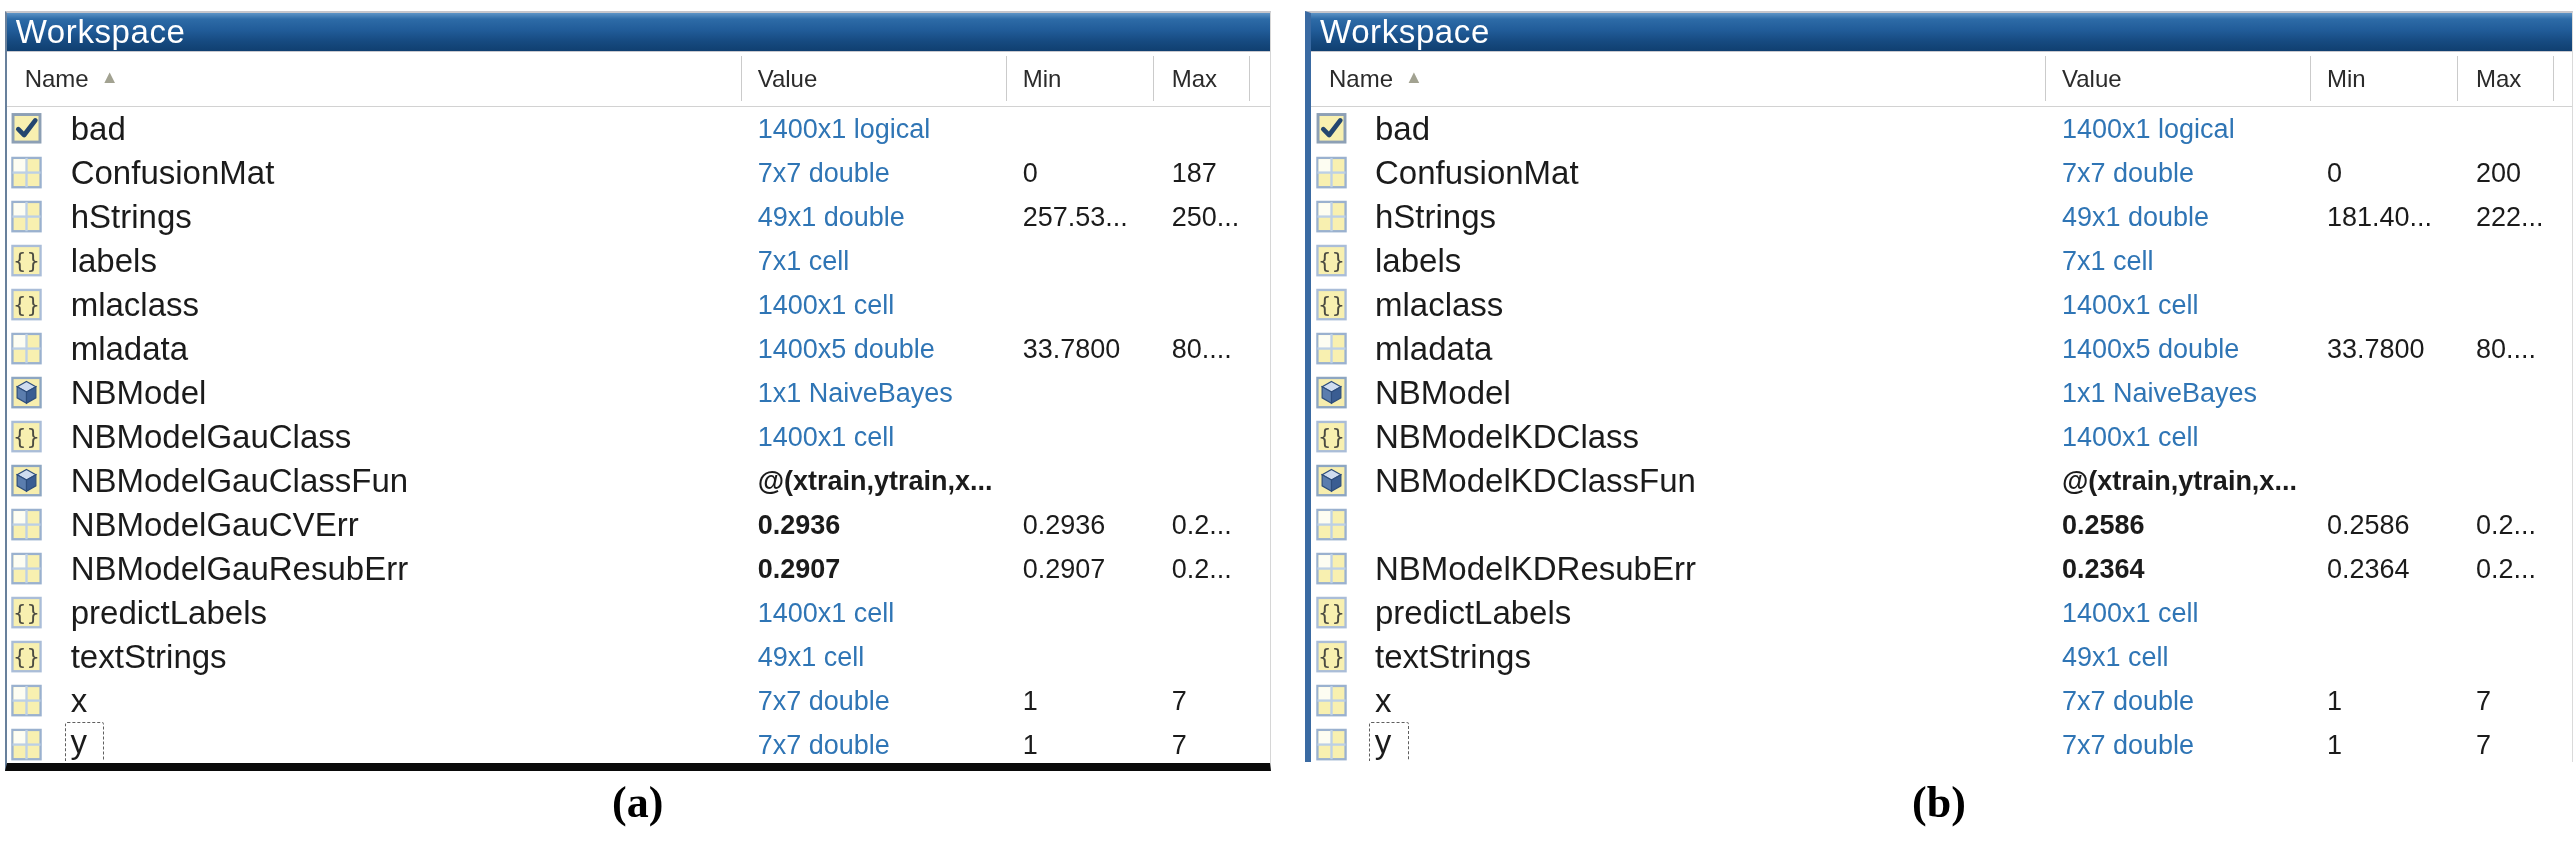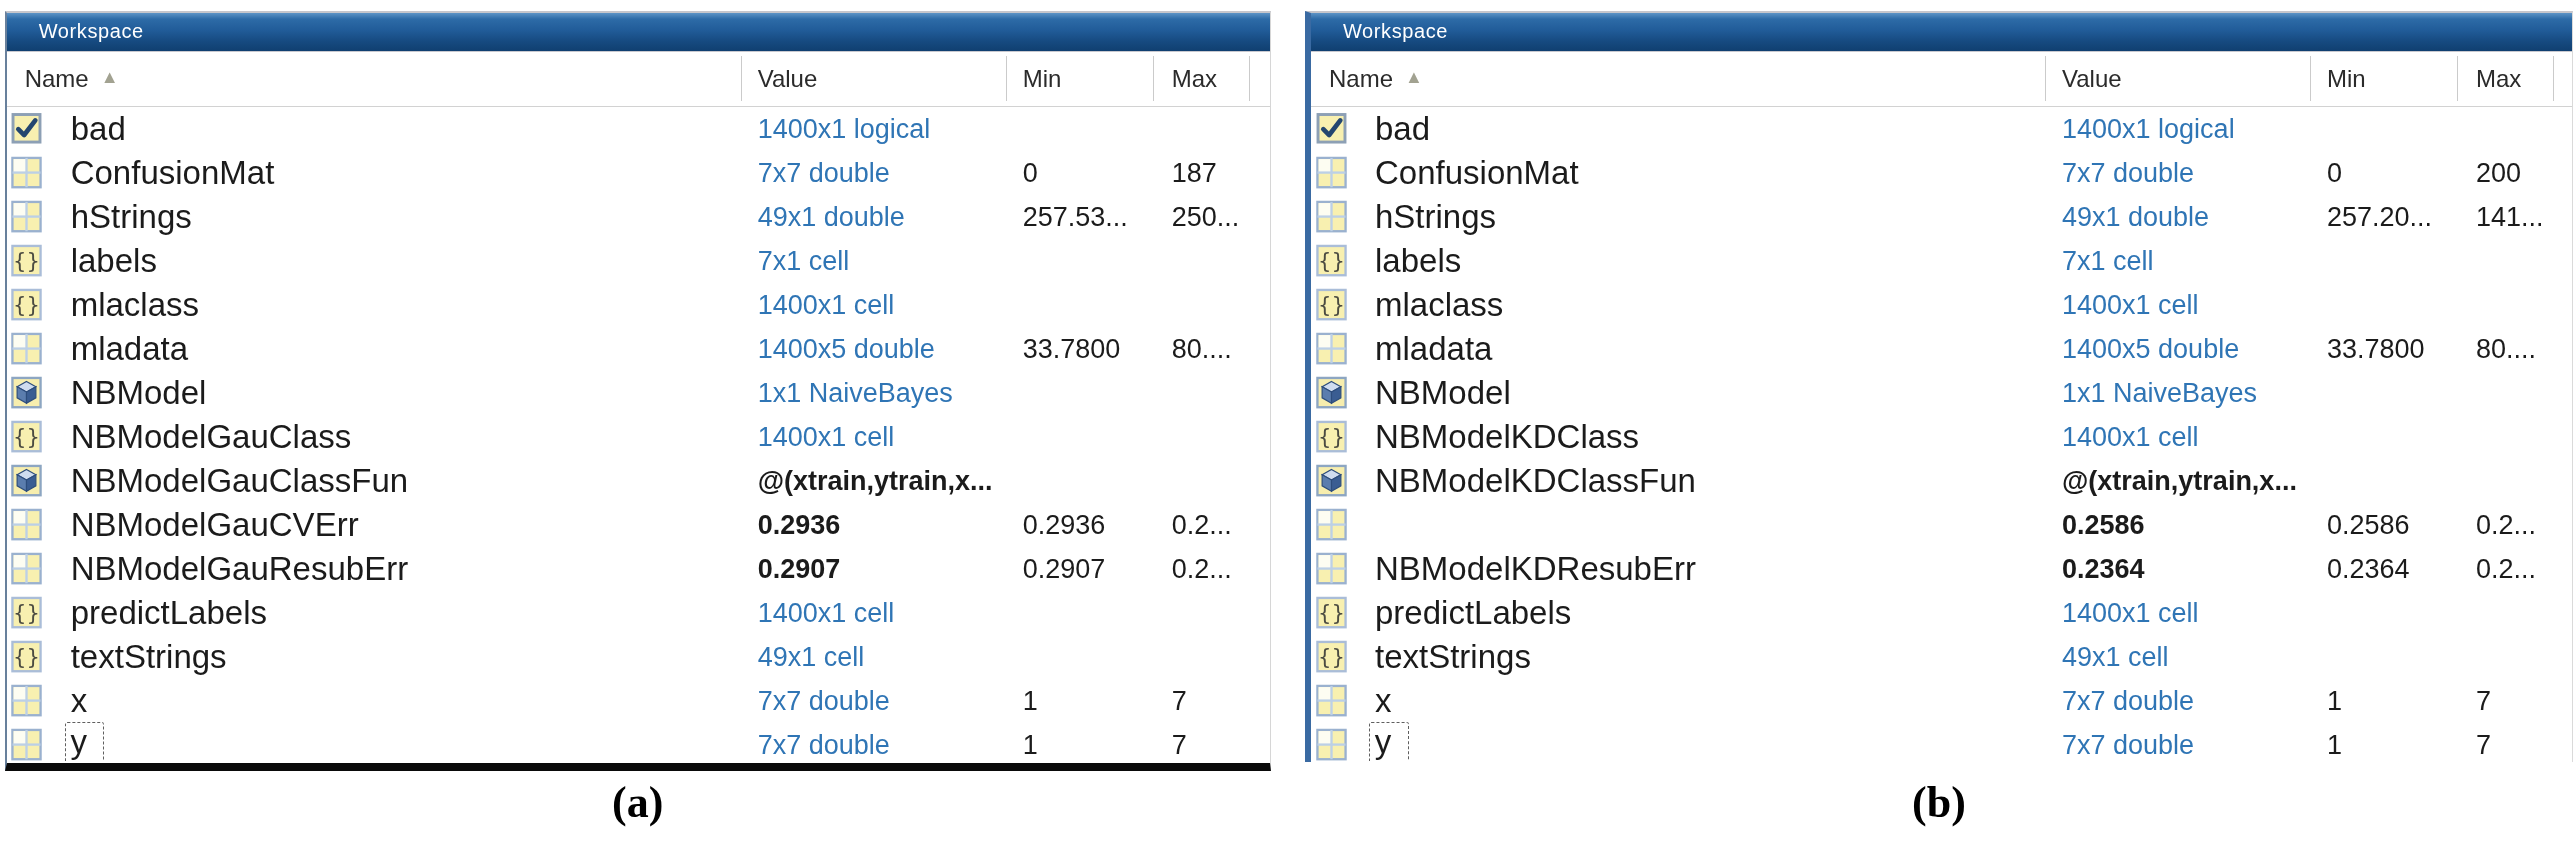--- a/index.html
+++ b/index.html
@@ -12,23 +12,23 @@
     left:4.7px; width:1266px; height:760px;
     border-top:2.4px solid #c6c6cc; border-left:2.4px solid #68809c;
     border-right:1.2px solid #d6d6d6; border-bottom:8.3px solid #0a0a0a;
   }
   #panel-b {
     left:1305px; width:1268px; height:751px;
     border-top:2.4px solid #c6c6cc; border-left:6px solid #3a6aa2;
     border-right:1.2px solid #dadada;
   }
   .titlebar {
-    height:38px; padding-left:32px; letter-spacing:0.6px;
+    height:38px; padding-left:9px; letter-spacing:0.6px;
     background:linear-gradient(180deg,#5c93c6 0%,#2d6ba7 16%,#215c99 45%,#164a80 75%,#103f70 100%);
-    color:#ffffff; font-size:20px; line-height:37px; white-space:nowrap;
+    color:#ffffff; font-size:33px; line-height:37px; white-space:nowrap;
   }
   .header {
     position:relative; height:54px; background:#ffffff;
     border-top:1.2px solid #c9c9cf; border-bottom:1.8px solid #d2d2d2;
   }
   .hlabel {
     position:absolute; top:50%; transform:translateY(-50%);
     font-size:24px; color:#2b2b2b; white-space:nowrap;
   }
   .h-name  { left:18px; }
@@ -319,22 +319,22 @@
         <div class="icon">
           <svg viewBox="0 0 52 58">
             <rect x="2" y="5" width="48" height="50" fill="#f8f0b0" stroke="#9ab1cf" stroke-width="4"></rect>
             <rect x="4" y="7" width="22" height="23" fill="#fdfdf2"></rect>
             <line x1="26" y1="5" x2="26" y2="55" stroke="#bcd0e6" stroke-width="4"></line>
             <line x1="2" y1="30" x2="50" y2="30" stroke="#bcd0e6" stroke-width="4"></line>
           </svg>
         </div>
         <div class="cname">hStrings</div>
         <div class="cval type">49x1 double</div>
-        <div class="cmin">257.20...</div>
-        <div class="cmax">141...</div>
+        <div class="cmin">181.40...</div>
+        <div class="cmax">222...</div>
       </div>
       <div class="row">
         <div class="icon">
           <svg viewBox="0 0 52 58">
             <rect x="2" y="5" width="48" height="50" fill="#f8f0b0" stroke="#aabdd8" stroke-width="4"></rect>
             <text x="26" y="42" font-size="36" text-anchor="middle" fill="#4b4b41" font-family="DejaVu Sans, sans-serif">{}</text>
           </svg>
         </div>
         <div class="cname">labels</div>
         <div class="cval type">7x1 cell</div>

